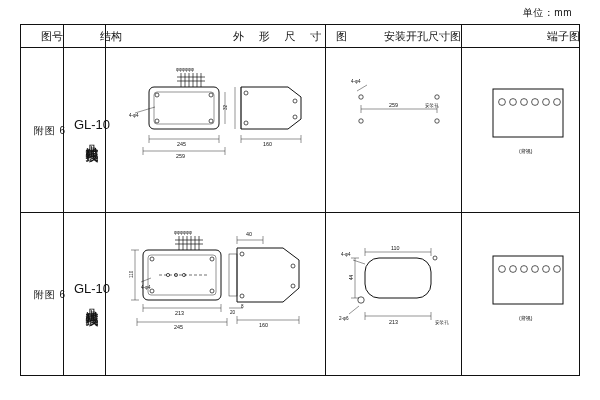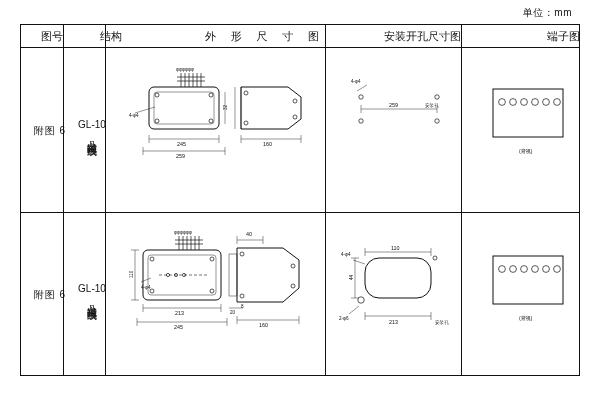--- a/index.html
+++ b/index.html
@@ -38,21 +38,21 @@
 
   .head{
     position:absolute;left:0;right:0;top:0;height:22px;
     font-size:11px;
   }
   .head .cell{
     position:absolute;top:0;height:22px;line-height:22px;text-align:right;font-family:Liberation Serif, serif;
   }
   .c-no{left:0;width:42px;}
   .c-struct{left:42px;width:42px;margin-left:17px;}
-  .c-outline{left:84px;width:220px;letter-spacing:6px;}
+  .c-outline{left:84px;width:220px;letter-spacing:6px;padding-left:28px;}
   .c-hole{left:304px;width:136px;}
   .c-term{left:440px;width:119px;}
 
   
   .row{position:absolute;left:8px;right:0;}
   .row1{top:22px;height:165px;}
   .row2{top:187px;height:164px;}
 
   .cellbox{position:absolute;top:0;bottom:0;}
   .b-no{left:0;width:42px;}
@@ -66,21 +66,21 @@
     transform:translateY(-50%);
     text-align:center;
     font-size:10px;
     line-height:13px;
     letter-spacing:1px;
   }
   .struct-text{
     position:absolute;left:0;right:0;top:50%;
     transform:translateY(-50%);
     text-align:center;
-    font-size:10px;
+    font-size:13px;
     line-height:11px;
   }
   .struct-text .model{letter-spacing:0px;}
 
   svg{display:block;}
   .ln{stroke:#111;stroke-width:.7;fill:none;}
   .lnw{stroke:#111;stroke-width:1;fill:none;}
   .dash{stroke:#111;stroke-width:.6;fill:none;stroke-dasharray:3 2;}
   .thin{stroke:#111;stroke-width:.45;fill:none;}
   .txt{font-family:"Liberation Sans",sans-serif;font-size:4.6px;fill:#111;}

